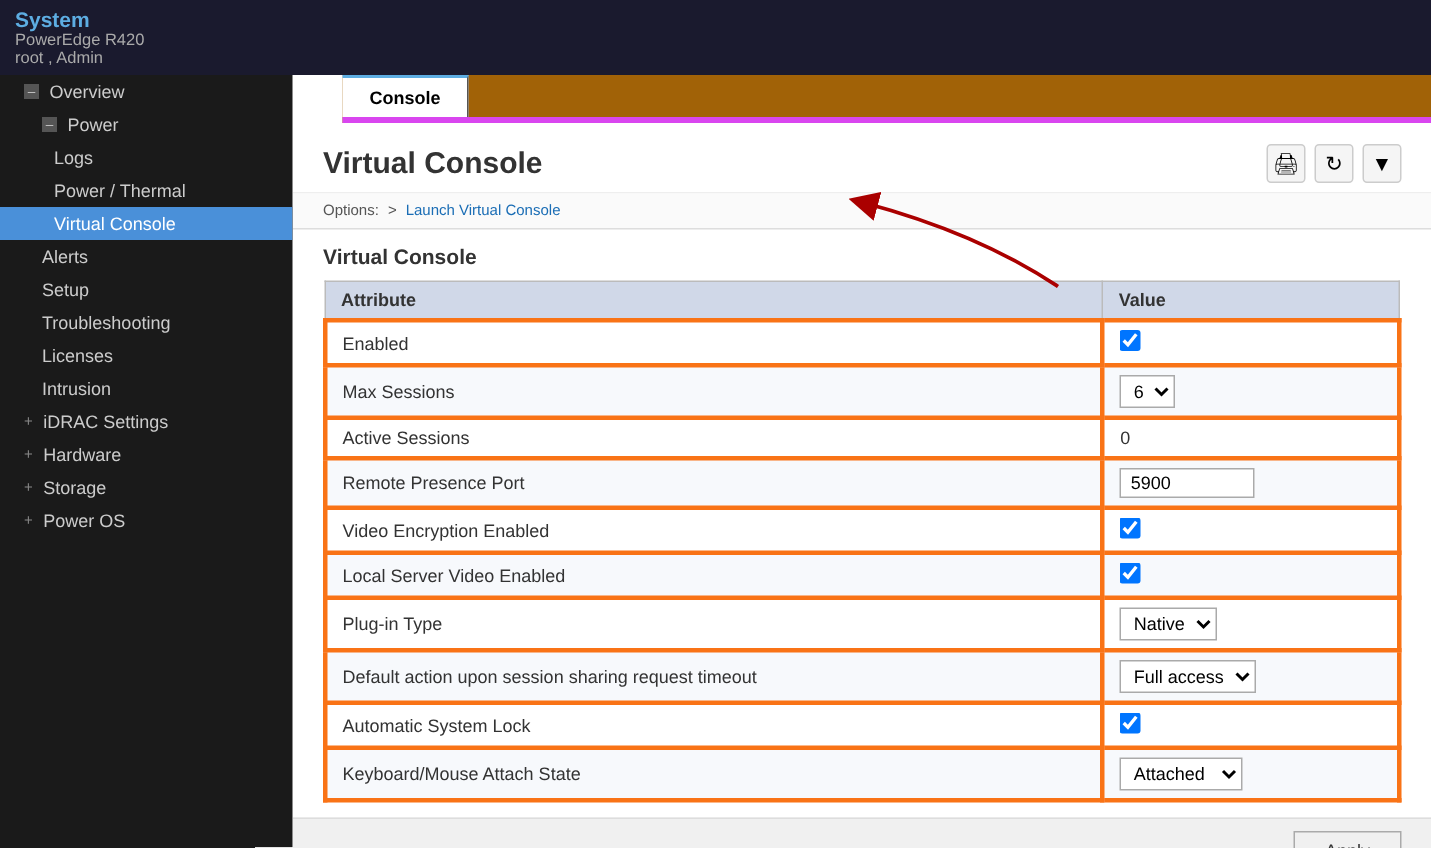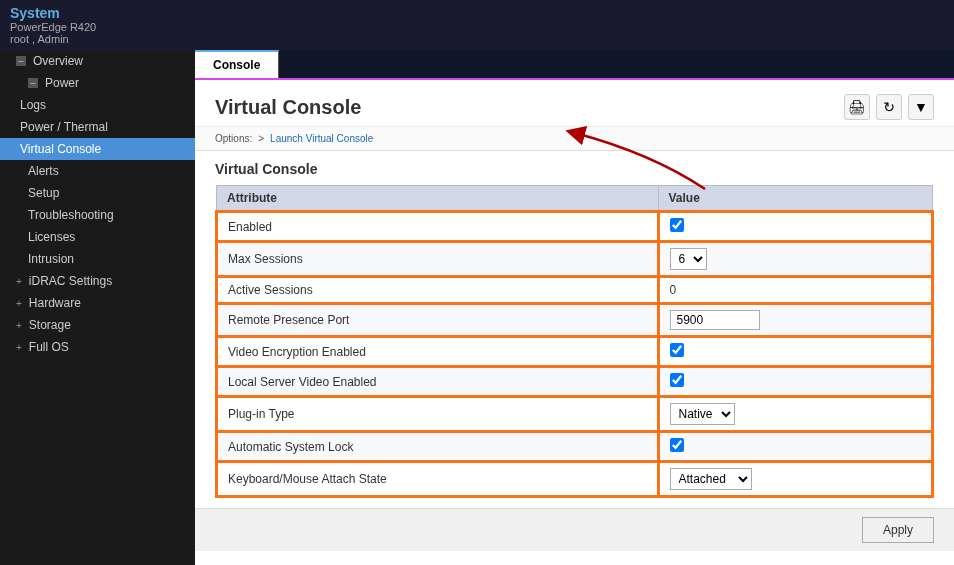--- a/index.html
+++ b/index.html
@@ -7,28 +7,28 @@
 
     
     .main-layout { display: flex; flex: 1; overflow: hidden; }
 
     
     .sidebar { width: 195px; background: #1a1a1a; color: #ccc; overflow-y: auto; flex-shrink: 0; }
     .sidebar-item { padding: 4px 8px; cursor: pointer; display: flex; align-items: center; gap: 4px; font-size: 12px; }
     .sidebar-item.active { background: #4a90d9; color: #fff; }
     .sidebar-item.level1 { padding-left: 16px; }
     .sidebar-item.level2 { padding-left: 28px; }
-    .sidebar-item.level3 { padding-left: 20px; }
+    .sidebar-item.level3 { padding-left: 36px; }
     .sidebar-minus { display: inline-block; width: 10px; height: 10px; background: #555; color: #ccc; font-size: 9px; line-height: 10px; text-align: center; margin-right: 3px; }
 
     
     .content { flex: 1; overflow-y: auto; background: #fff; }
 
     
-    .tab-bar { background: #0f172a; display: flex; border-bottom: 2px solid #d946ef; }
+    .tab-bar { background: #a16207; display: flex; border-bottom: 4px solid #d946ef; margin-left: 33px; }
     .tab { padding: 6px 18px; color: #ccc; cursor: pointer; font-size: 12px; background: #3a3a3a; border-right: 1px solid #555; }
     .tab.active { background: #fff; color: #000; border-top: 2px solid #5dade2; font-weight: bold; }
 
     
     .page-header { padding: 14px 20px 6px 20px; display: flex; align-items: center; justify-content: space-between; border-bottom: 1px solid #eee; }
     .page-actions { display: flex; gap: 6px; }
     .icon-btn { width: 26px; height: 26px; border: 1px solid #ccc; background: #f5f5f5; cursor: pointer; display: flex; align-items: center; justify-content: center; font-size: 14px; border-radius: 3px; }
 
     
     .options-bar { padding: 6px 20px; display: flex; align-items: center; gap: 6px; font-size: 10px; background: #fafafa; border-bottom: 1px solid #ddd; }
@@ -109,21 +109,21 @@
     <div class="sidebar-item level1">
       <span style="color:#888;font-size:10px;margin-right:3px;">+</span>
       <span>Hardware</span>
     </div>
     <div class="sidebar-item level1">
       <span style="color:#888;font-size:10px;margin-right:3px;">+</span>
       <span>Storage</span>
     </div>
     <div class="sidebar-item level1">
       <span style="color:#888;font-size:10px;margin-right:3px;">+</span>
-      <span>Full OS</span>
+      <span>Power OS</span>
     </div>
   </div>
 
   <div class="content">
 
     <div class="tab-bar">
       <div class="tab active">
         <span>Console</span>
       </div>
     </div>
@@ -192,20 +192,24 @@
             </tr>
             <tr>
               <td>Local Server Video Enabled</td>
               <td><input type="checkbox" class="check-box" checked="" style=""></td>
             </tr>
             <tr>
               <td>Plug-in Type</td>
               <td><select class="select-ctrl"><option value="Native">Native</option><option value="Java">Java</option></select></td>
             </tr>
             <tr>
+              <td>Default action upon session sharing request timeout</td>
+              <td><select class="select-ctrl"><option value="Full access">Full access</option><option value="Read only">Read only</option><option value="Deny">Deny</option></select></td>
+            </tr>
+            <tr>
               <td>Automatic System Lock</td>
               <td><input type="checkbox" class="check-box" checked="" style=""></td>
             </tr>
             <tr>
               <td>Keyboard/Mouse Attach State</td>
               <td><select class="select-ctrl"><option value="Attached">Attached</option><option value="Detached">Detached</option></select></td>
             </tr>
           </tbody>
       </table>
     </div>

